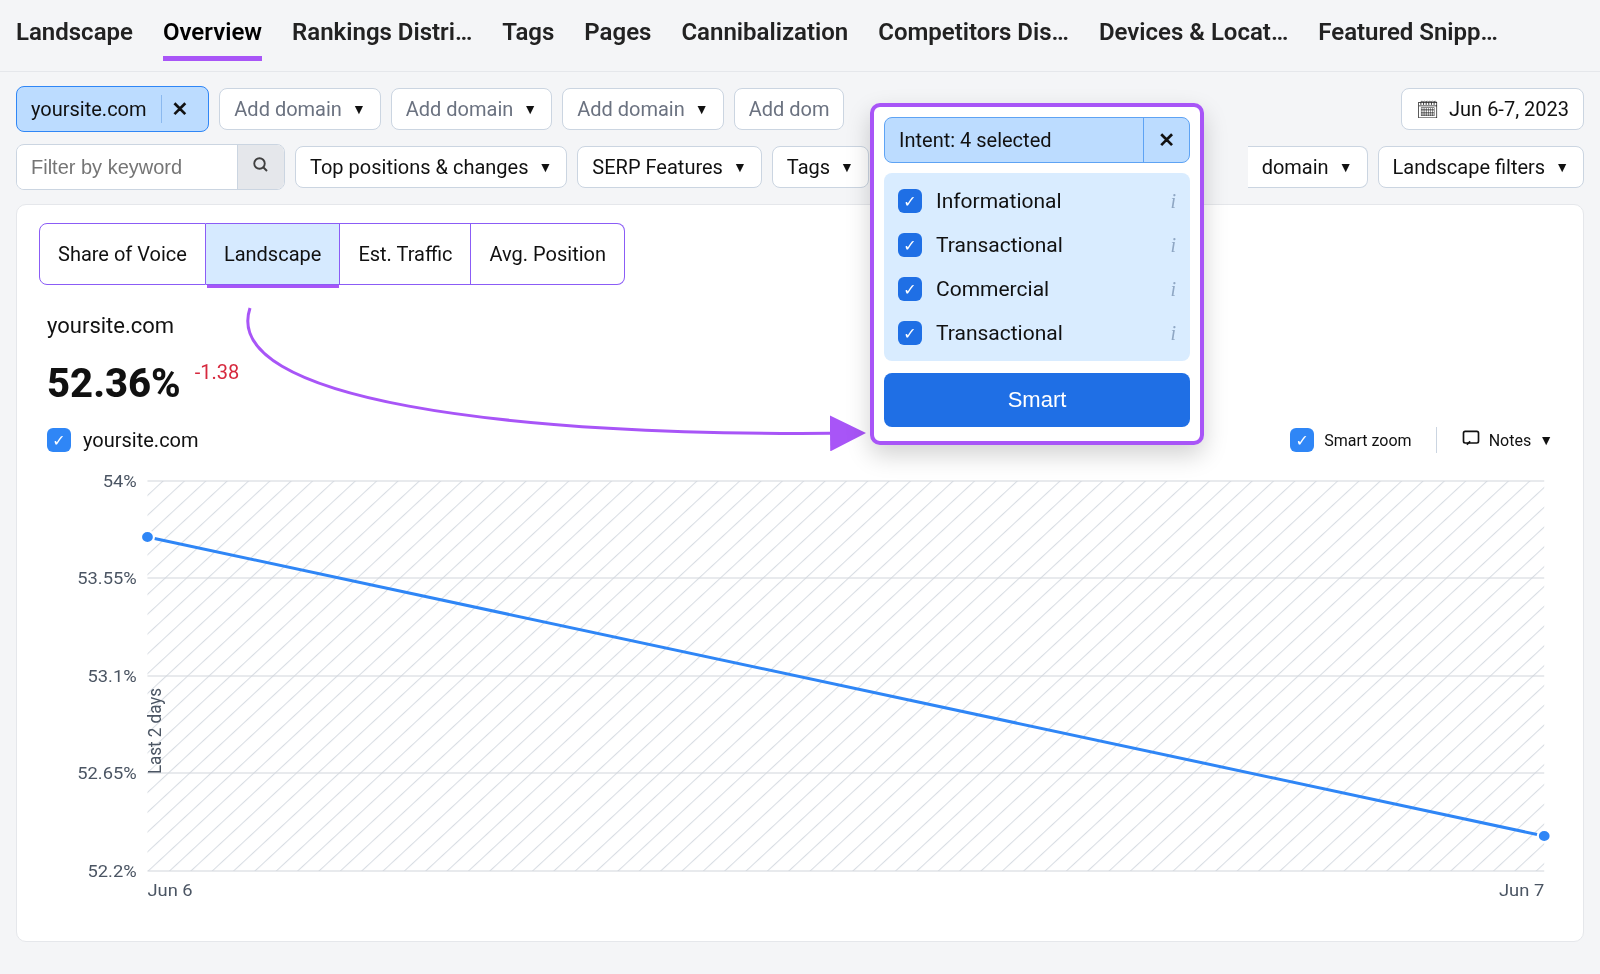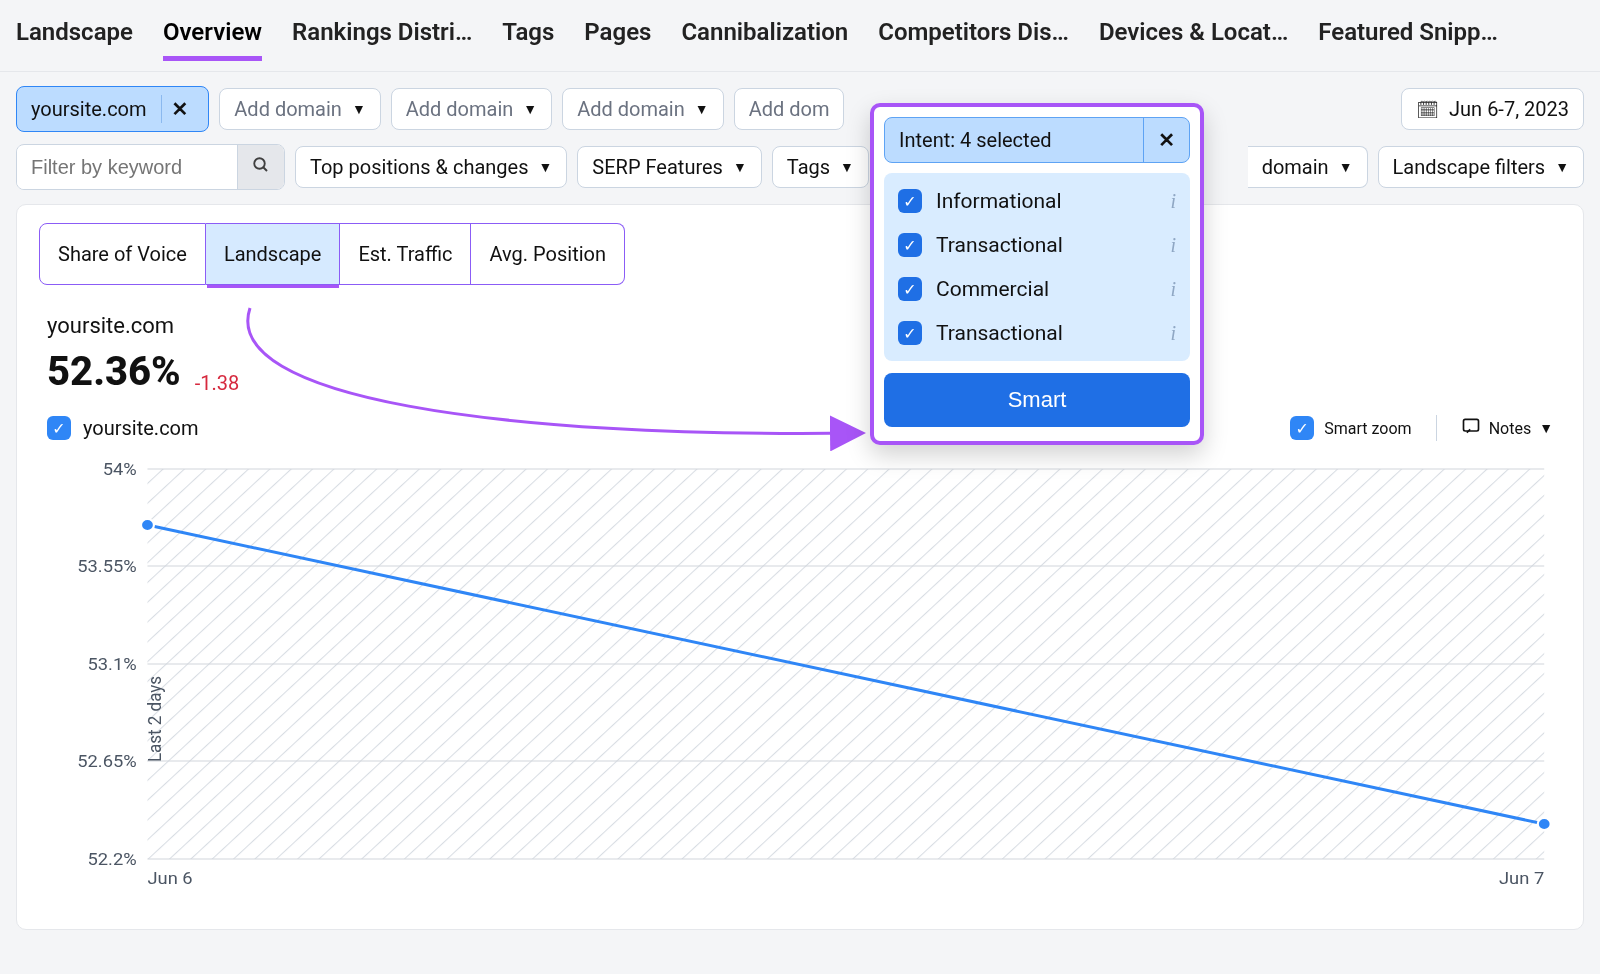--- a/index.html
+++ b/index.html
@@ -52,21 +52,21 @@
   .metricTabs .mtab {
     border:1px solid #8b5cf6; padding:18px 18px; font-size:20px; background:#fff; cursor:pointer;
   }
   .metricTabs .mtab:first-child { border-radius:8px 0 0 8px; }
   .metricTabs .mtab:last-child { border-radius:0 8px 8px 0; }
   .metricTabs .mtab + .mtab { border-left:none; }
   .metricTabs .mtab.active { background:#d6eaff; box-shadow:0 4px 0 -1px #a855f7; }
 
   .summary { padding:28px 28px 6px 30px; }
   .summary .site { font-size:22px; color:#111; }
-  .summary .bigrow { display:flex; align-items:flex-end; gap:14px; margin-top:10px; }
+  .summary .bigrow { display:flex; align-items:flex-start; gap:14px; margin-top:22px; }
   .summary .big { font-size:40px; font-weight:800; }
   .summary .delta { font-size:20px; color:#d6293e; }
 
   .legendRow { display:flex; align-items:center; padding:14px 30px 0 30px; }
   .legChk {
     width:24px; height:24px; border-radius:6px; background:#2f86f6; color:#fff;
     display:flex; align-items:center; justify-content:center; font-size:16px; margin-right:12px;
   }
   .legLbl { font-size:20px; }
   .legendRow .rightControls { margin-left:auto; display:flex; align-items:center; gap:24px; }

